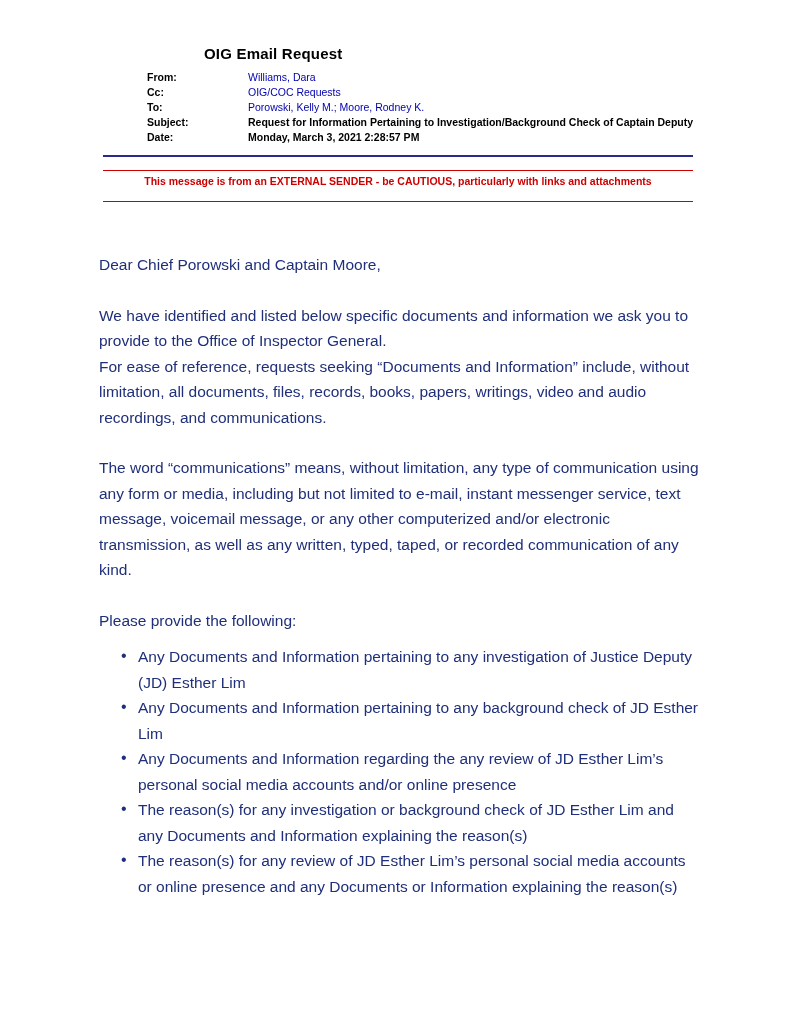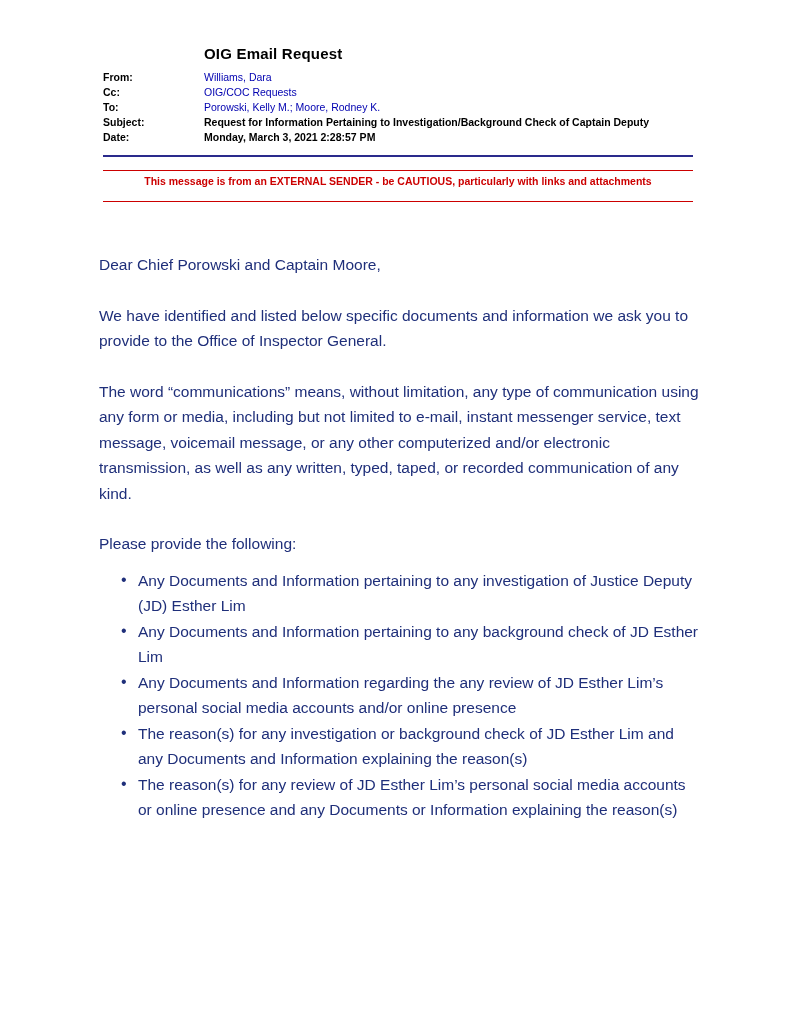--- a/index.html
+++ b/index.html
@@ -34,20 +34,21 @@
     font-weight: 700;
     color: #000;
     margin-left: 101px;
     margin-bottom: 9px;
     letter-spacing: 0.2px;
   }
   table.hdr {
     border-collapse: collapse;
     width: 100%;
     font-size: 10.5px;
+    margin-left: 44px;
   }
   table.hdr td {
     padding: 0 0 1.5px 0;
     vertical-align: top;
     line-height: 13.5px;
   }
   td.hdr-label {
     width: 101px;
     font-weight: 700;
     color: #000;
@@ -153,20 +154,21 @@
   </div>
 
   <div class="hdr-rule"></div>
 
   <div class="ext-banner">This message is from an EXTERNAL SENDER - be CAUTIOUS, particularly with links and attachments</div>
 
   <div class="body-wrap">
     <p>Dear Chief Porowski and Captain Moore,</p>
     <div class="gap-lg"></div>
     <p>We have identified and listed below specific documents and information we ask you to provide to the Office of Inspector General.</p>
+    <p>For ease of reference, requests seeking “Documents and Information” include, without limitation, all documents, files, records, books, papers, writings, video and audio recordings, and communications.</p>
     <div class="gap-sm"></div>
     <p>The word “communications” means, without limitation, any type of communication using any form or media, including but not limited to e-mail, instant messenger service, text message, voicemail message, or any other computerized and/or electronic transmission, as well as any written, typed, taped, or recorded communication of any kind.</p>
     <div class="gap-sm"></div>
     <p>Please provide the following:</p>
 
     <ul class="req-list">
       <li>Any Documents and Information pertaining to any investigation of Justice Deputy (JD) Esther Lim</li>
       <li>Any Documents and Information pertaining to any background check of JD Esther Lim</li>
       <li>Any Documents and Information regarding the any review of JD Esther Lim’s personal social media accounts and/or online presence</li>
       <li>The reason(s) for any investigation or background check of JD Esther Lim and any Documents and Information explaining the reason(s)</li>

